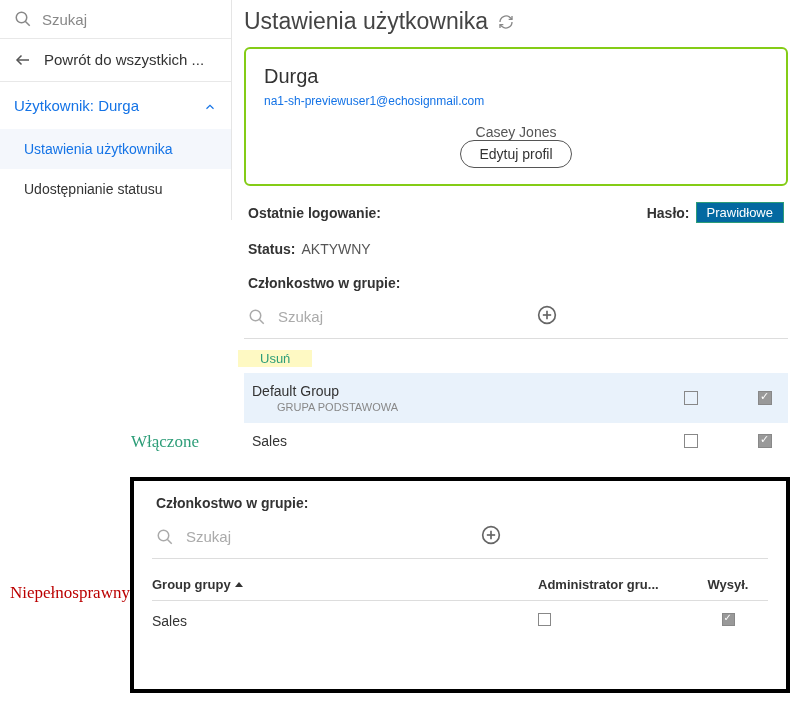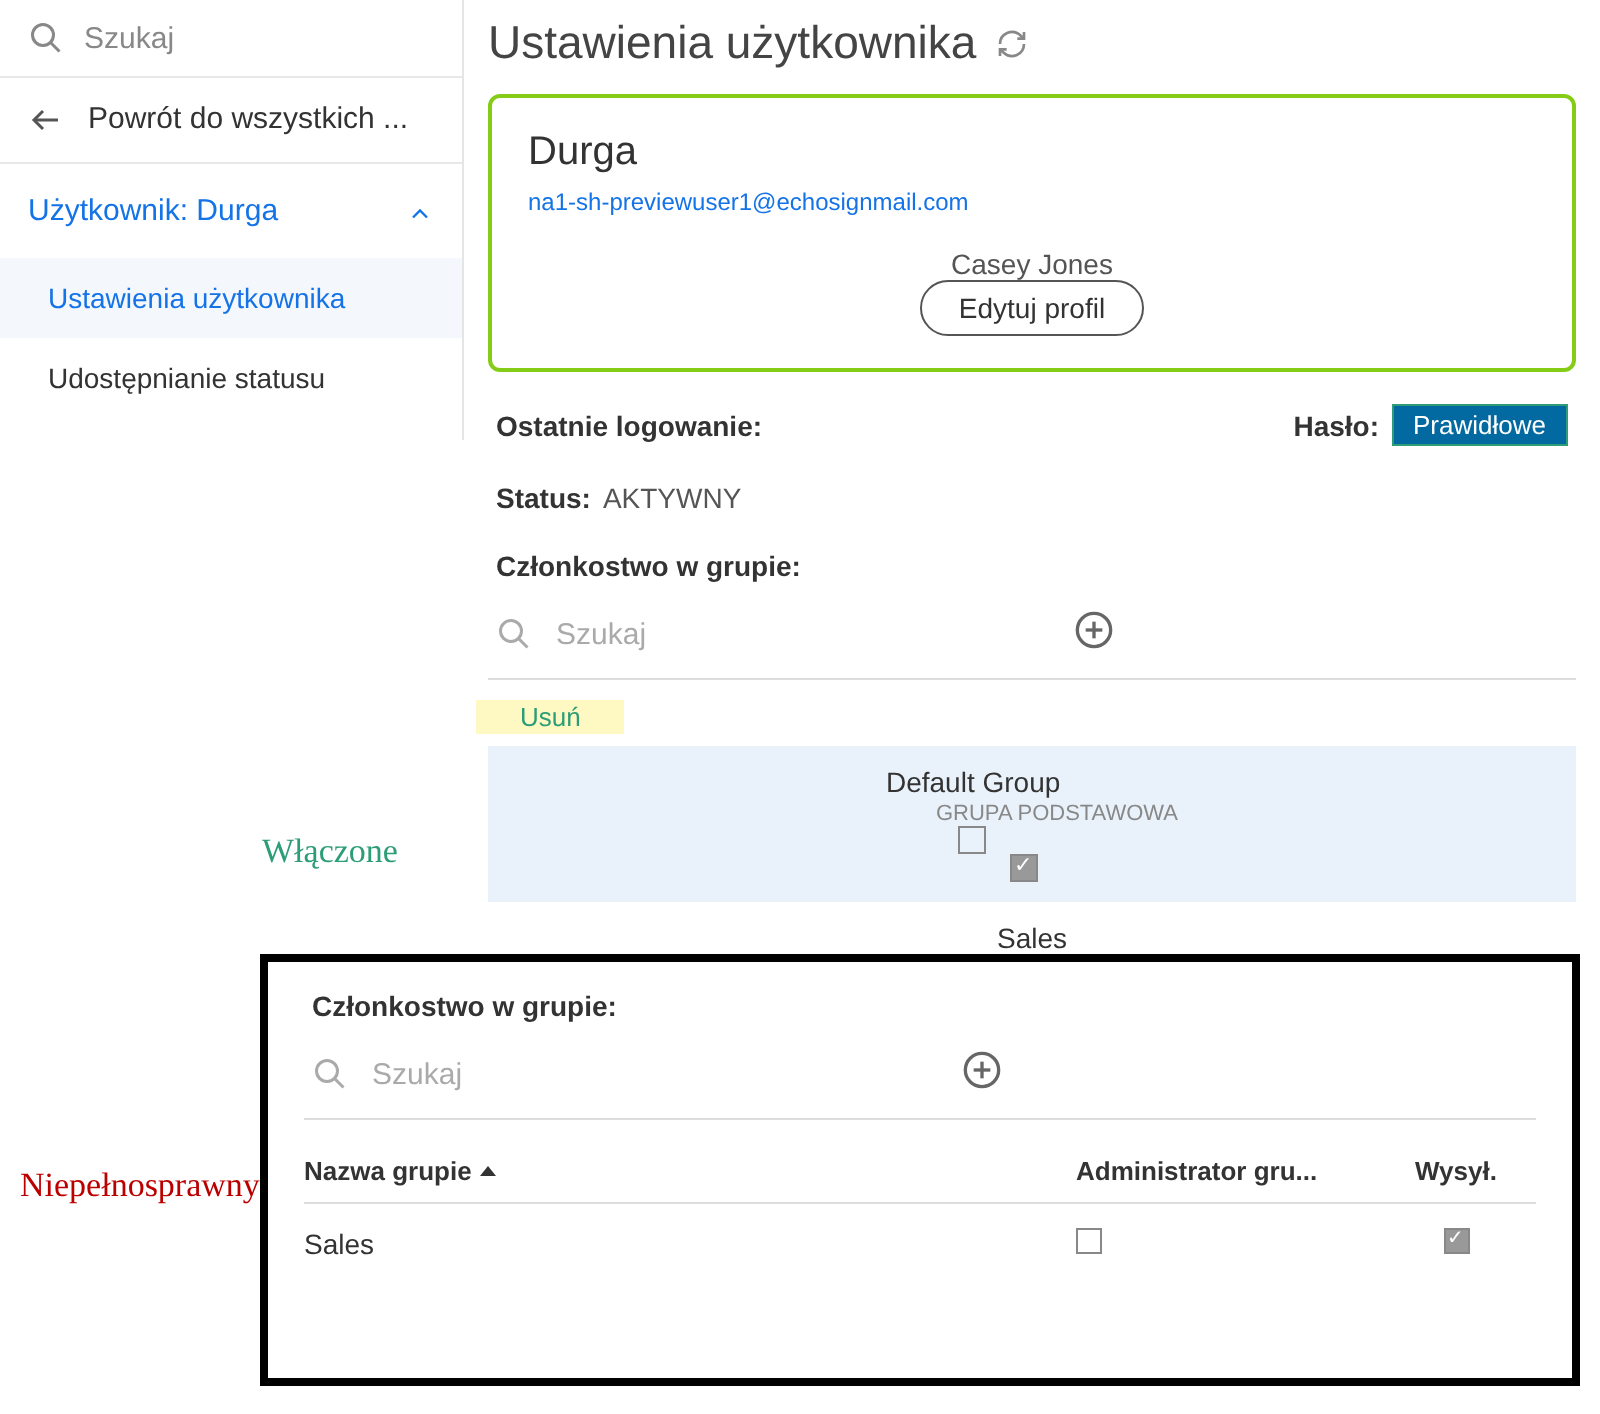--- a/index.html
+++ b/index.html
@@ -39,31 +39,31 @@
   .badge-ok { background: #0369a1; color: #fff; padding: 2px 10px; font-size: 13px; border: 1px solid #2d9d78; }
 
   .section-title { font-weight: 600; color: #333; font-size: 14px; margin: 0 4px 14px 4px; }
   .group-search { display: flex; align-items: center; border-bottom: 1px solid #ddd; padding: 0 4px 10px 4px; margin-bottom: 10px; }
   .group-search svg { width: 18px; height: 18px; stroke: #aaa; stroke-width: 2; fill: none; }
   .group-search span { margin-left: 12px; color: #aaa; font-size: 15px; flex: 1; }
   .plus-btn svg { width: 20px; height: 20px; stroke: #666; stroke-width: 2; fill: none; }
 
   .remove-tag { background: #fef9c3; color: #2d9d78; font-size: 13px; padding: 1px 22px; display: inline-block; margin: -6px 0 6px -6px; }
 
-  .grp-row { display: flex; align-items: center; padding: 10px 8px; flex-direction: column; }
+  .grp-row { display: flex; align-items: center; padding: 10px 8px; }
   .grp-row.hl { background: #e9f2fb; }
   .grp-name { flex: 1; }
   .grp-name .gname { font-size: 14px; color: #333; }
   .grp-name .gsub { font-size: 11px; color: #888; text-transform: uppercase; margin-top: 2px; margin-left: 25px; }
   .chk { width: 14px; height: 14px; border: 1px solid #888; display: inline-block; margin: 0 60px 0 0; }
   .chk.filled { background: #999; position: relative; }
   .chk.filled::after { content: "✓"; color: #fff; font-size: 11px; position: absolute; top: -2px; left: 1px; }
   .chk:last-child { margin-right: 8px; }
 
-  .enabled-label { position: absolute; left: 131px; top: 416px; color: #2d9d78; font-family: Georgia, serif; font-size: 17px; }
+  .enabled-label { position: absolute; left: 131px; top: 432px; color: #2d9d78; font-family: Georgia, serif; font-size: 17px; }
 
   .framed { position: absolute; left: 130px; top: 477px; width: 660px; height: 216px; border: 4px solid #000; padding: 14px 18px; background: #fff; }
   .framed .section-title { margin-bottom: 14px; }
   .tbl-head { display: flex; border-bottom: 1px solid #ddd; padding: 8px 0; font-size: 13px; font-weight: 600; color: #333; }
   .tbl-head .col1 { flex: 1; display:flex; align-items:center; gap:4px;}
   .tbl-head .col2 { width: 150px; white-space:nowrap; overflow:hidden; text-overflow:ellipsis;}
   .tbl-head .col3 { width: 80px; text-align: center; }
   .tbl-row { display: flex; padding: 12px 0; font-size: 14px; color: #333; align-items:center;}
   .tbl-row .col1 { flex: 1; }
   .tbl-row .col2 { width: 150px; }
@@ -181,21 +181,21 @@
       </svg>
     <span>Szukaj</span>
     <span class="plus-btn"><svg viewBox="0 0 24 24">
           <circle cx="12" cy="12" r="10"></circle>
           <line x1="12" y1="7" x2="12" y2="17"></line>
           <line x1="7" y1="12" x2="17" y2="12"></line>
         </svg></span>
   </div>
   <div class="tbl-head">
     <div class="col1">
-        <span>Nazwa grupie</span>
+        <span>Group grupy</span>
         <span class="sort-caret"></span>
       </div>
     <div class="col2">Administrator gru...</div>
     <div class="col3">Wysył.</div>
   </div>
   <div class="tbl-row">
     <div class="col1">Sales</div>
     <div class="col2"><span class="sm-chk"></span></div>
     <div class="col3"><span class="sm-chk filled"></span></div>
   </div>

